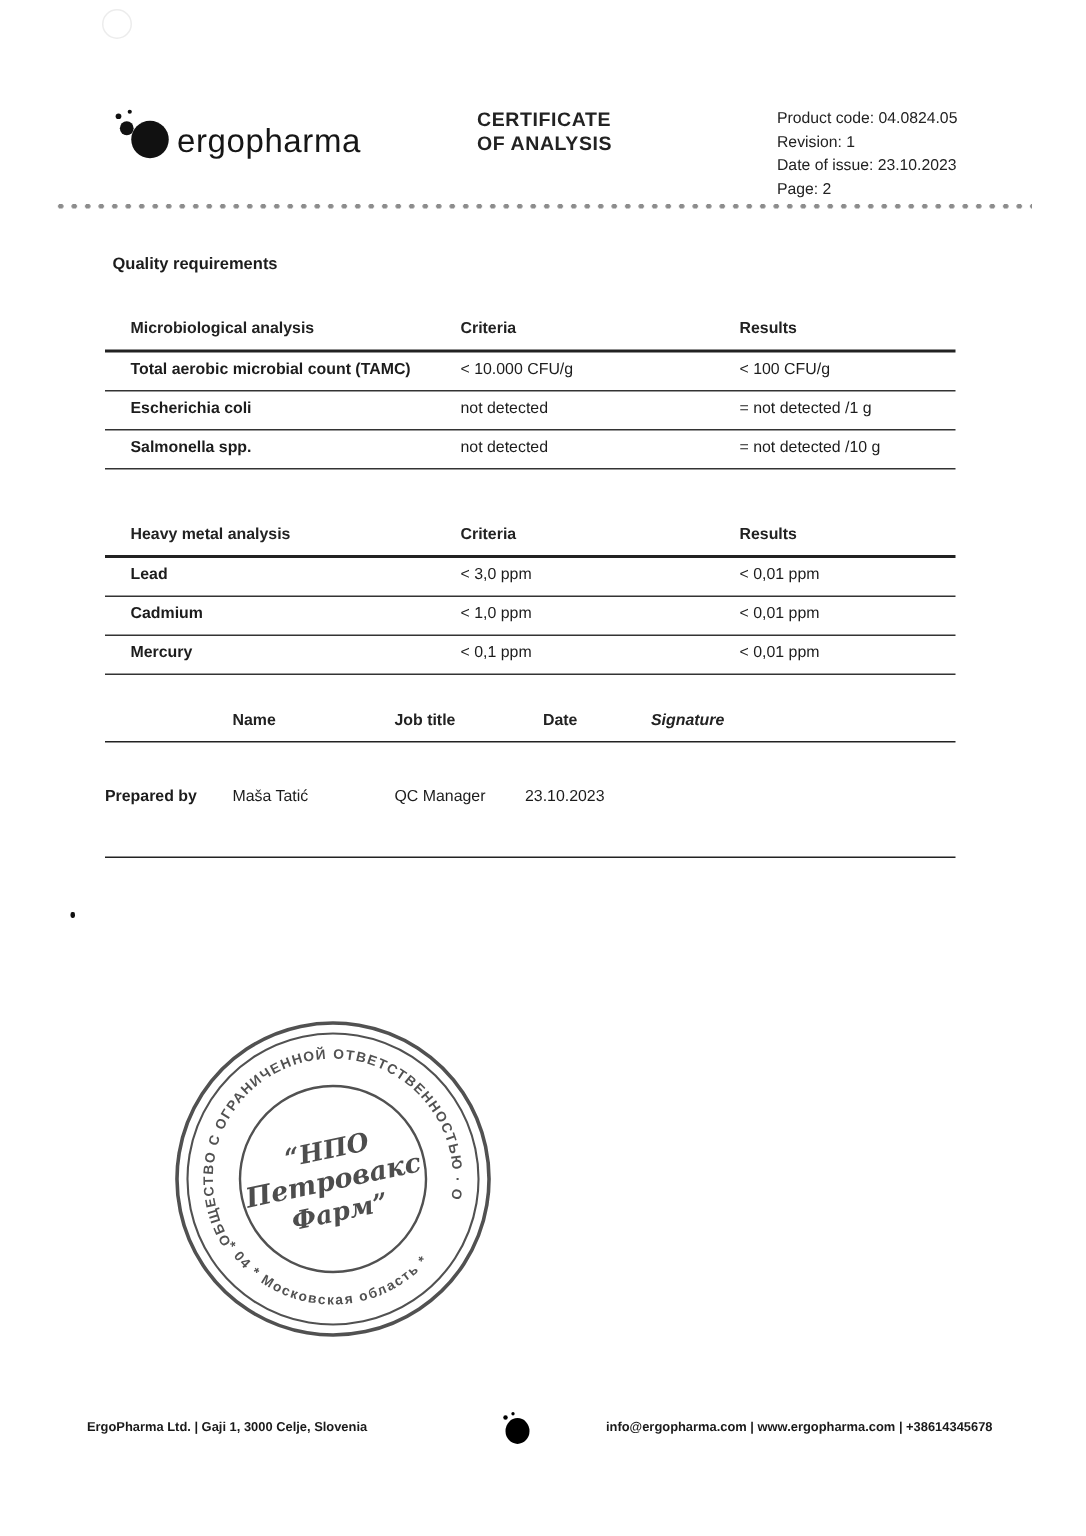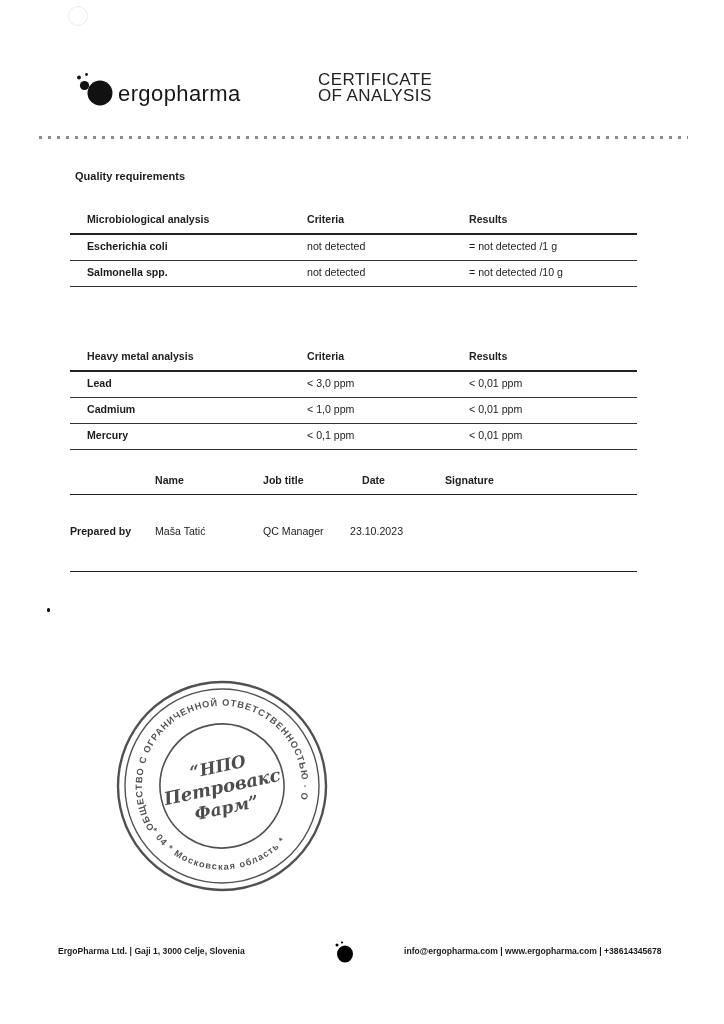--- a/index.html
+++ b/index.html
@@ -3,49 +3,49 @@
 <meta charset="utf-8">
 <style>
   html,body{margin:0;padding:0;background:#e8e8e8;}
   .page{
     position:relative;width:724px;height:1024px;background:#ffffff;
     font-family:"Liberation Sans",sans-serif;color:#1c1c1c;overflow:hidden;
   }
 
   
   .logo-svg{position:absolute;left:70px;top:68px;width:190px;height:46px;}
-  .doc-title{position:absolute;left:318px;top:72px;font-size:17px;font-weight:400;
+  .doc-title{position:absolute;left:318px;top:72px;font-size:13px;font-weight:700;
     letter-spacing:.4px;line-height:16px;color:#222;}
   .meta{position:absolute;left:518px;top:72px;font-size:10.5px;line-height:15.5px;color:#222;}
   .watermark-dot{position:absolute;left:68px;top:6px;width:18px;height:18px;border:1px solid #c9c9c9;
     border-radius:50%;opacity:.35;}
   .perforation{position:absolute;left:36px;top:136px;width:652px;height:3px;
     background-image:radial-gradient(circle,#6f6f6f 34%,transparent 42%);
     background-size:9px 3px;background-repeat:repeat-x;opacity:.8;}
 
   .section-title{position:absolute;left:75px;top:170px;font-size:11px;font-weight:700;}
 
   
   .tbl{position:absolute;left:70px;width:567px;}
   .trow{position:relative;height:25px;border-bottom:1px solid #333;}
   .trow.thead{border-bottom:2px solid #222;}
   .trow span{position:absolute;top:5px;font-size:10.6px;white-space:nowrap;padding-left:12px;}
   .c1{left:5px;}
   .c2{left:225px;}
-  .c3{left:387px;text-align:right;}
+  .c3{left:411px;text-align:right;}
   .thead span{font-weight:600;color:#222;}
   .tbody .c1{font-weight:700;}
 
   
   .signtbl{position:absolute;left:70px;top:468px;width:567px;}
   .signhead{position:relative;height:26px;border-bottom:1.5px solid #222;}
   .signhead span{position:absolute;top:6px;font-size:10.6px;font-weight:600;color:#222;}
   .signbody{position:relative;height:76px;border-bottom:1.5px solid #222;}
   .signbody span{position:absolute;top:30px;font-size:10.6px;white-space:nowrap;}
-  .sh1{left:85px;}.sh2{left:193px;}.sh3{left:280px;padding-left:12px;}.sh4{left:375px;}
+  .sh1{left:85px;}.sh2{left:193px;}.sh3{left:280px;padding-left:12px;}.sh4{left:364px;font-style:italic;}
   .slabel{left:0;font-weight:700;}
   .sv1{left:85px;}.sv2{left:193px;}.sv3{left:280px;}
 
   .eu-stamp{position:absolute;left:360px;top:6px;width:150px;text-align:center;color:#3a3a3a;}
   .eu-stamp .squiggle{display:block;margin:0 auto;}
   .eu-line1{font-size:8px;font-weight:600;letter-spacing:.3px;}
   .eu-small{font-size:4.5px;line-height:5.5px;color:#4a4a4a;}
 
   .speck{position:absolute;left:47px;top:608px;width:3px;height:4px;background:#111;border-radius:40%;}
 
@@ -71,30 +71,41 @@
     <circle cx="9" cy="9.5" r="1.9" fill="#111"></circle>
     <circle cx="16.5" cy="6.5" r="1.4" fill="#111"></circle>
     <text x="48" y="33" font-family="Liberation Sans, sans-serif" font-size="22" font-weight="500" letter-spacing="0.4" fill="#161616">ergopharma</text>
   </svg>
 
   <div class="doc-title">
     <div>CERTIFICATE</div>
     <div>OF ANALYSIS</div>
   </div>
 
+  <div class="meta">
+    <div>Product code: 04.0824.05</div>
+    <div>Revision: 1</div>
+    <div>Date of issue: 23.10.2023</div>
+    <div>Page: 2</div>
+  </div>
 
   <div class="perforation"></div>
 
   <div class="section-title">Quality requirements</div>
 
   <div class="tbl" style="top:208px">
     <div class="trow thead">
       <span class="c1">Microbiological analysis</span>
       <span class="c2">Criteria</span>
       <span class="c3">Results</span>
+    </div>
+    <div class="trow tbody">
+      <span class="c1">Total aerobic microbial count (TAMC)</span>
+      <span class="c2">&lt; 10.000 CFU/g</span>
+      <span class="c3">&lt; 100 CFU/g</span>
     </div>
     <div class="trow tbody">
       <span class="c1">Escherichia coli</span>
       <span class="c2">not detected</span>
       <span class="c3">= not detected /1 g</span>
     </div>
     <div class="trow tbody">
       <span class="c1">Salmonella spp.</span>
       <span class="c2">not detected</span>
       <span class="c3">= not detected /10 g</span>

